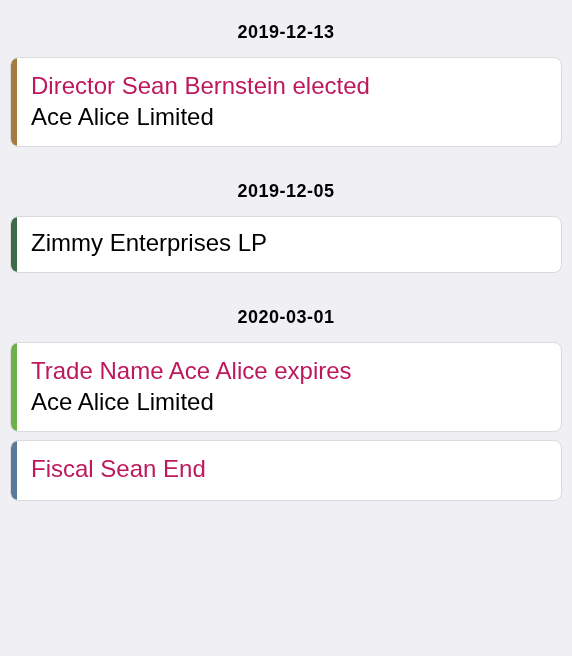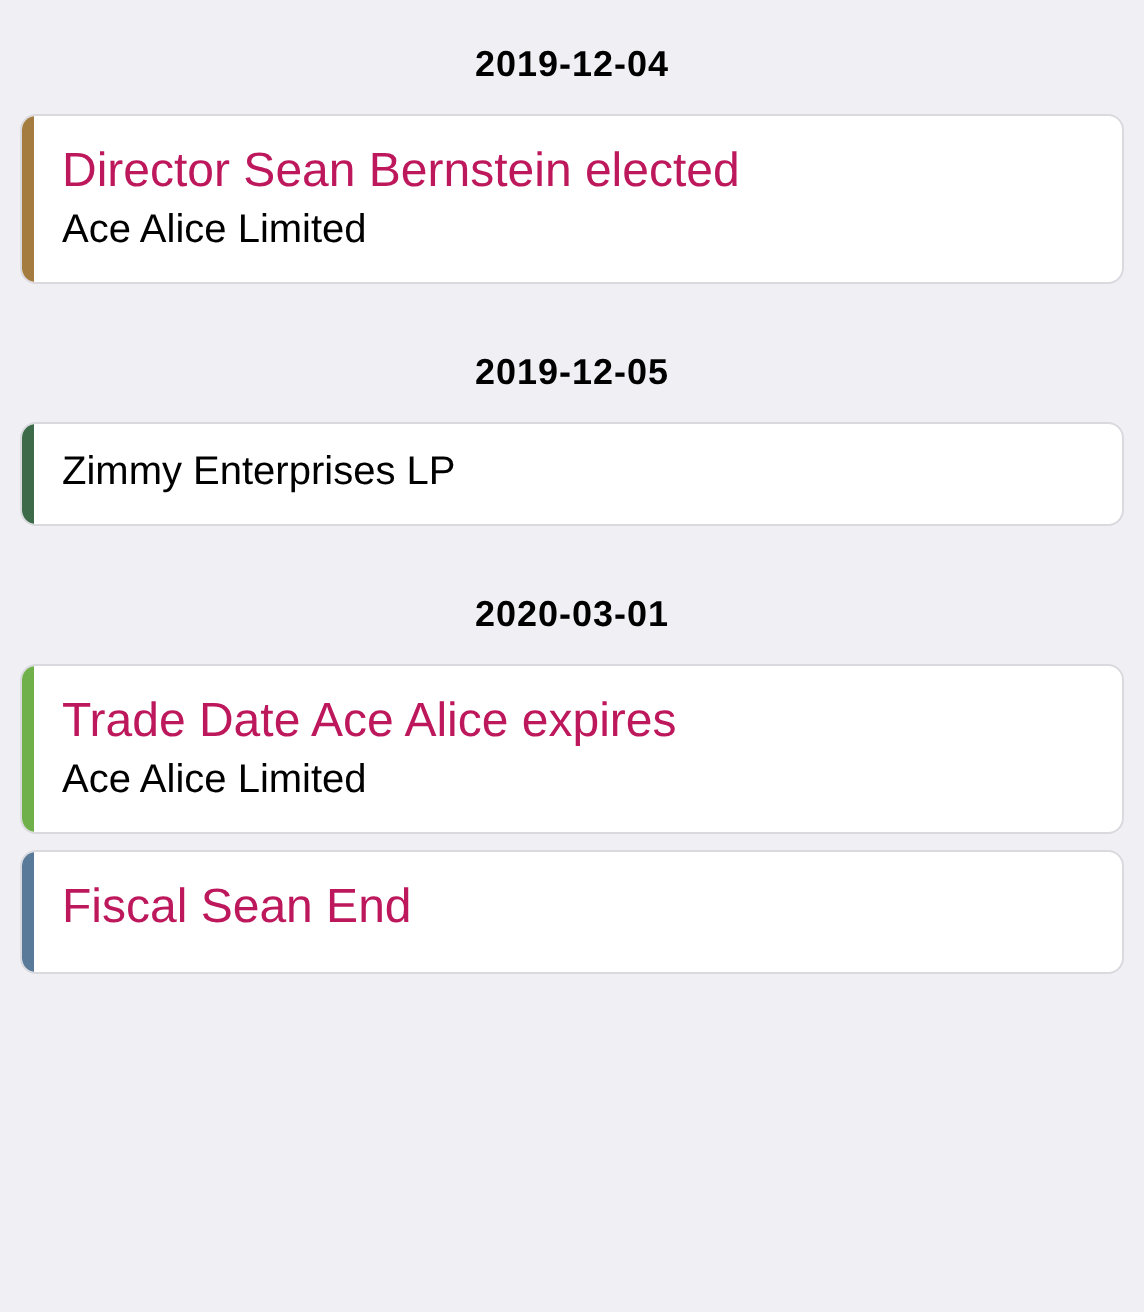--- a/index.html
+++ b/index.html
@@ -43,50 +43,50 @@
       border-bottom-left-radius: 8px;
     }
     .event-title {
       font-size: 24px;
       font-weight: 300;
       color: #be185d;
       line-height: 1.3;
       margin-bottom: 2px;
     }
     .event-company {
-      font-size: 20px;
+      font-size: 24px;
       font-weight: 400;
       color: #000;
       line-height: 1.2;
     }
   </style>
 </head>
 <body>
 
 <div class="date-section">
-  <div class="date-header">2019-12-04</div>
+  <div class="date-header">2019-12-13</div>
   <div class="event-card">
     <div class="color-bar" style="background:#a47c3f"></div>
     <div class="event-title">Director Sean Bernstein elected</div>
     <div class="event-company">Ace Alice Limited</div>
   </div>
 </div>
 
 <div class="date-section">
   <div class="date-header">2019-12-05</div>
   <div class="event-card">
     <div class="color-bar" style="background:#3d6b4a"></div>
     <div class="event-company">Zimmy Enterprises LP</div>
   </div>
 </div>
 
 <div class="date-section">
   <div class="date-header">2020-03-01</div>
   <div class="event-card">
     <div class="color-bar" style="background:#6fb04a"></div>
-    <div class="event-title">Trade Date Ace Alice expires</div>
+    <div class="event-title">Trade Name Ace Alice expires</div>
     <div class="event-company">Ace Alice Limited</div>
   </div>
   <div class="event-card">
     <div class="color-bar" style="background:#5a7a9a"></div>
     <div class="event-title">Fiscal Sean End</div>
   </div>
 </div>
 
 </body></html>

